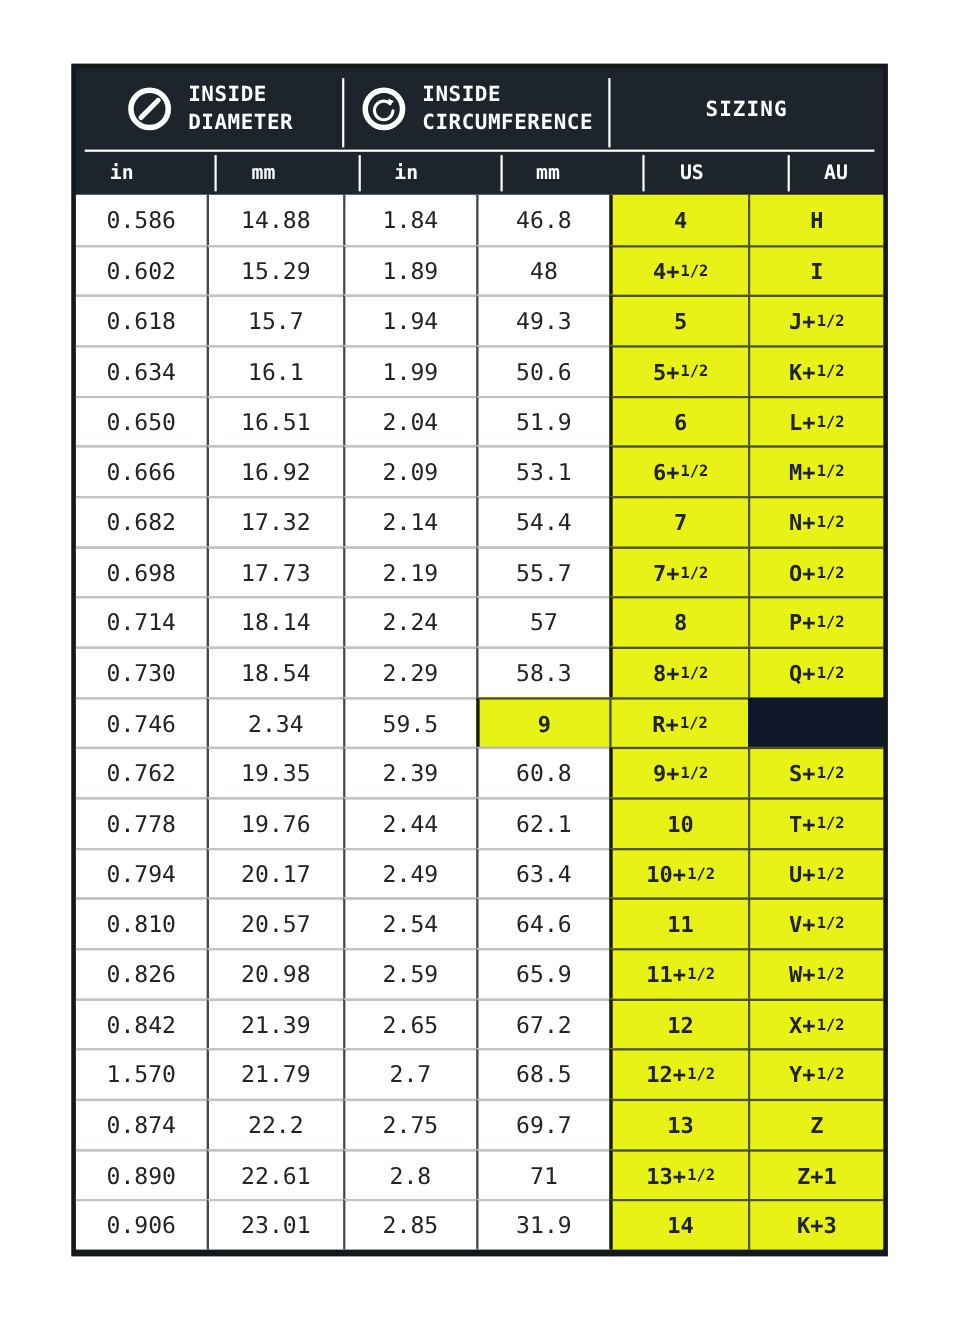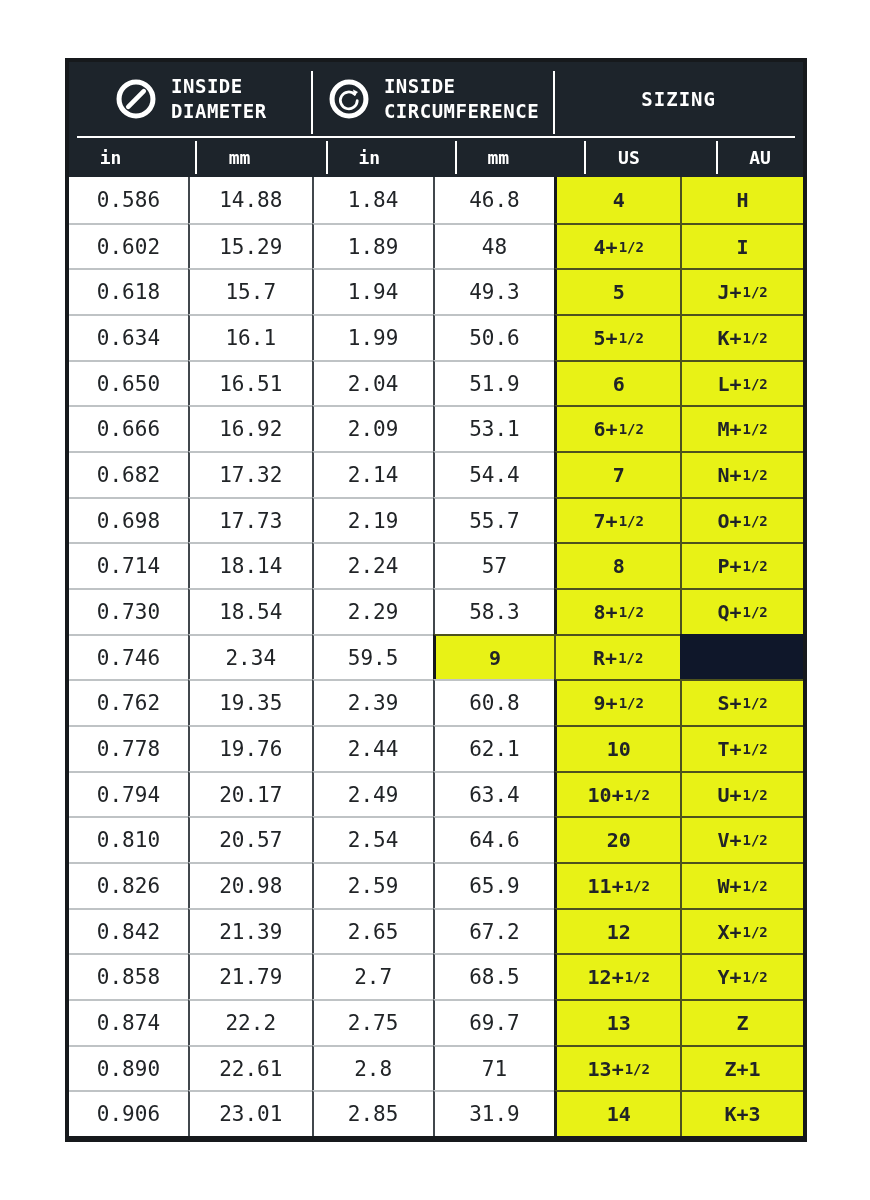--- a/index.html
+++ b/index.html
@@ -210,41 +210,41 @@
         <div class="cell c2">2.49</div>
         <div class="cell c3">63.4</div>
         <div class="cell c4 us">10+<span class="frac">1/2</span></div>
         <div class="cell c5 au">U+<span class="frac">1/2</span></div>
       </div>
       <div class="row">
         <div class="cell c0">0.810</div>
         <div class="cell c1">20.57</div>
         <div class="cell c2">2.54</div>
         <div class="cell c3">64.6</div>
-        <div class="cell c4 us">20</div>
+        <div class="cell c4 us">11</div>
         <div class="cell c5 au">V+<span class="frac">1/2</span></div>
       </div>
       <div class="row">
         <div class="cell c0">0.826</div>
         <div class="cell c1">20.98</div>
         <div class="cell c2">2.59</div>
         <div class="cell c3">65.9</div>
         <div class="cell c4 us">11+<span class="frac">1/2</span></div>
         <div class="cell c5 au">W+<span class="frac">1/2</span></div>
       </div>
       <div class="row">
         <div class="cell c0">0.842</div>
         <div class="cell c1">21.39</div>
         <div class="cell c2">2.65</div>
         <div class="cell c3">67.2</div>
         <div class="cell c4 us">12</div>
         <div class="cell c5 au">X+<span class="frac">1/2</span></div>
       </div>
       <div class="row">
-        <div class="cell c0">0.858</div>
+        <div class="cell c0">1.570</div>
         <div class="cell c1">21.79</div>
         <div class="cell c2">2.7</div>
         <div class="cell c3">68.5</div>
         <div class="cell c4 us">12+<span class="frac">1/2</span></div>
         <div class="cell c5 au">Y+<span class="frac">1/2</span></div>
       </div>
       <div class="row">
         <div class="cell c0">0.874</div>
         <div class="cell c1">22.2</div>
         <div class="cell c2">2.75</div>

